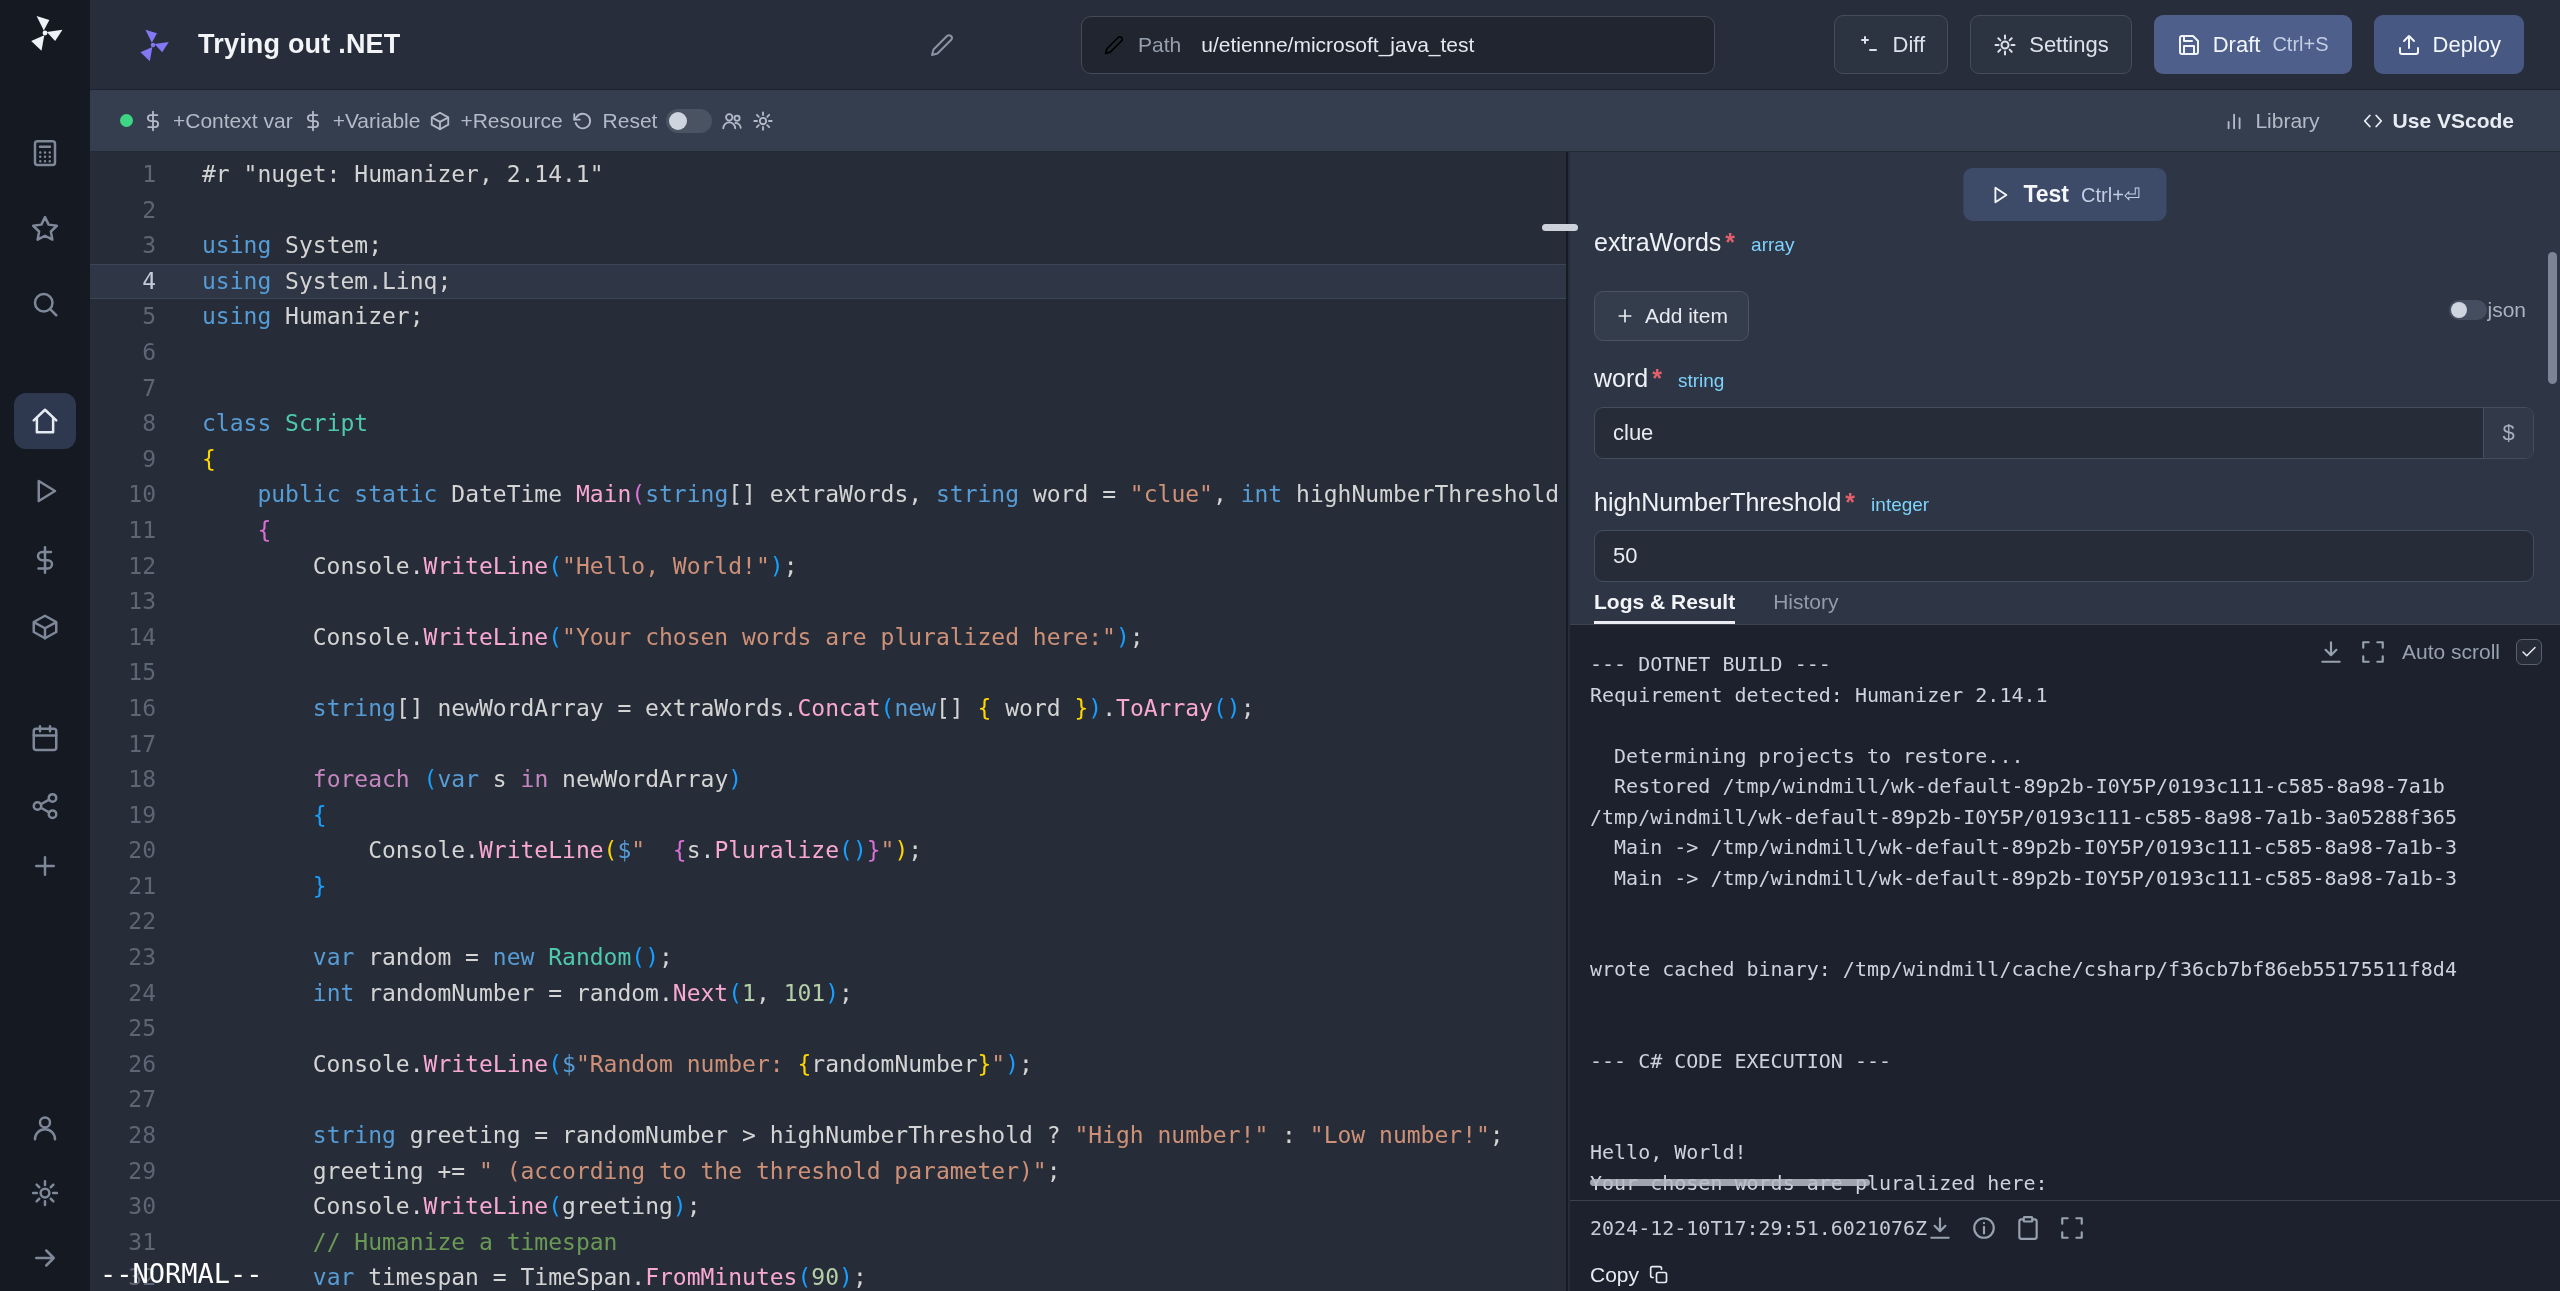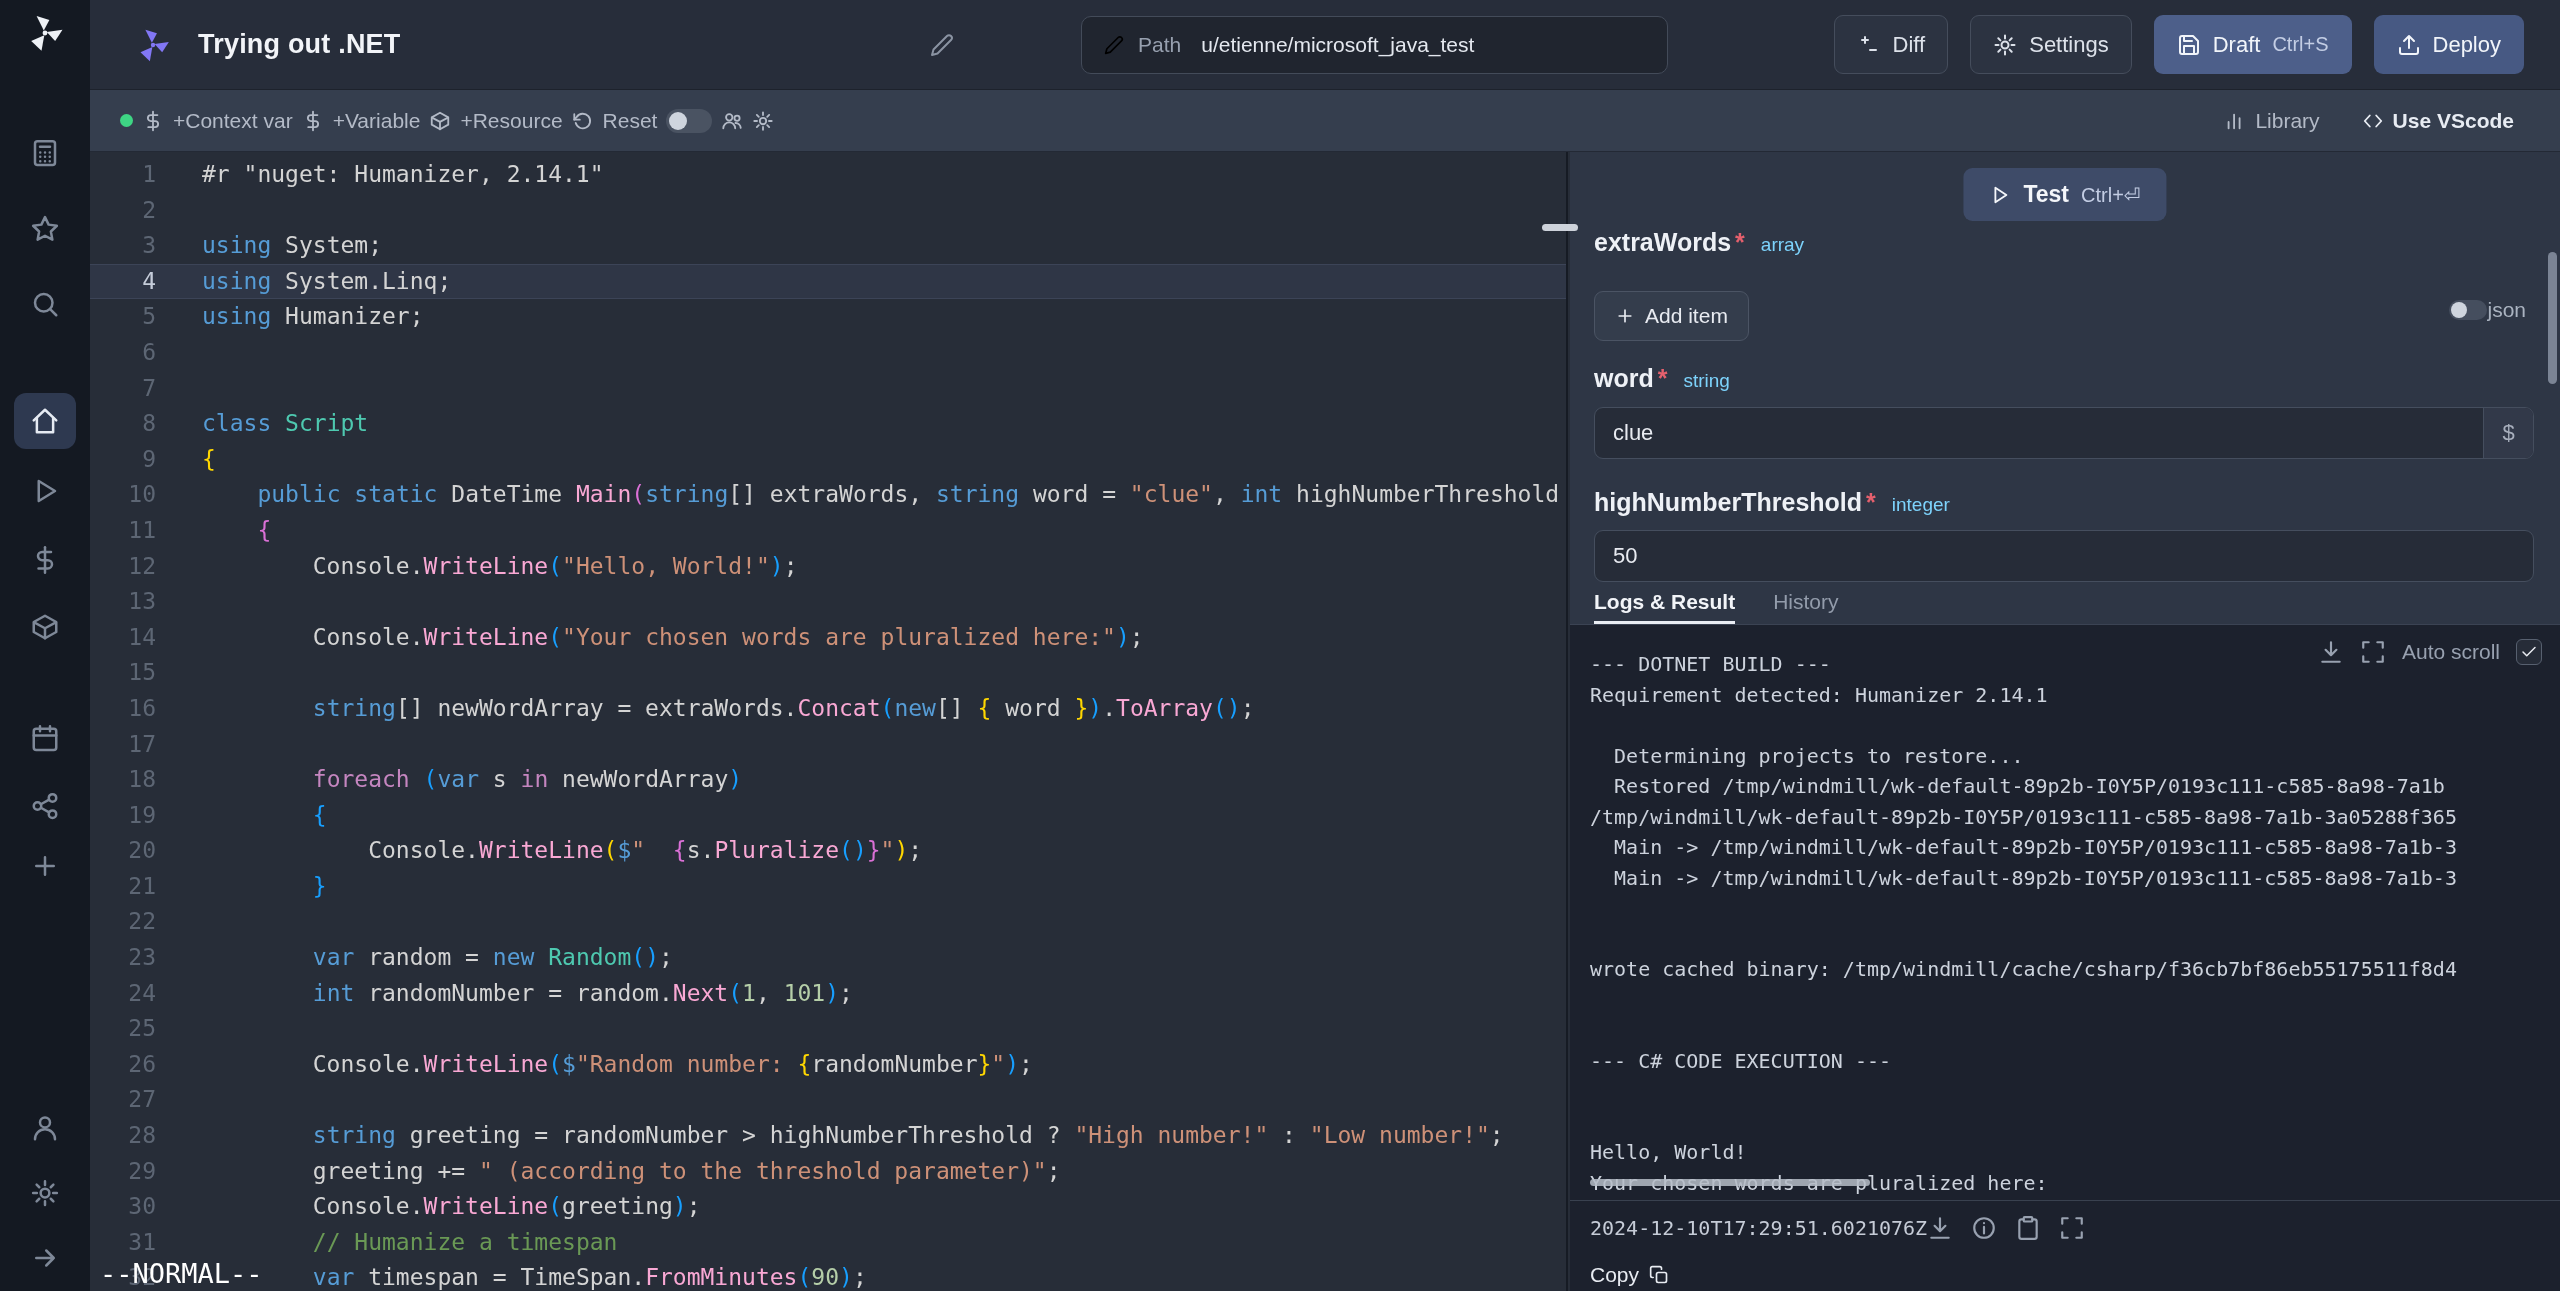--- a/index.html
+++ b/index.html
@@ -18,21 +18,21 @@
   .side-icon.active{color:#e6ebf3}
   .side-icon svg{width:30px;height:30px}
 
   
   .topbar{position:absolute;left:90px;top:0;right:0;height:90px;background:#272d3a;border-bottom:1px solid #1d222c;
     display:flex;align-items:center;padding:0 36px 0 44px}
   .title-wrap{display:flex;align-items:center;width:820px}
   .wm-logo{color:#8277f5;margin-right:26px}
   .topbar h1{font-size:27px;font-weight:600;color:#f2f4f8;letter-spacing:.2px}
   .edit-pencil{color:#8a93a2;margin-left:auto;cursor:pointer}
-  .path-pill{position:absolute;left:991px;top:16px;width:587px;height:58px;background:#20252f;border:1px solid #434b59;
+  .path-pill{position:absolute;left:991px;top:16px;width:634px;height:58px;background:#20252f;border:1px solid #434b59;
     border-radius:10px;display:flex;align-items:center;padding:0 22px;gap:14px;cursor:pointer}
   .path-label{color:#97a0af;font-size:21px}
   .path-value{color:#e4e8ef;font-size:21px;margin-left:6px}
   .tb-actions{margin-left:auto;display:flex;align-items:center;gap:22px}
   .btn{height:59px;border-radius:9px;border:1px solid transparent;display:flex;align-items:center;gap:12px;
     padding:0 22px;font-size:22px;cursor:pointer;background:transparent;color:#dde2ea;font-family:inherit}
   .btn.ghost{background:#2c3341;border-color:#454d5c}
   .btn.blue{background:#4d5f8a;color:#f2f5fa}
   .btn.blue2{background:#475983;color:#f2f5fa}
   .kbd{color:#c3cde4;font-size:20px}
@@ -62,21 +62,21 @@
   .vim-status{position:absolute;left:10px;bottom:2px;font-family:"DejaVu Sans Mono",monospace;font-size:27px;color:#ffffff;z-index:3}
   .splitter-dash{position:absolute;left:1542px;top:224px;width:36px;height:7px;border-radius:4px;background:#cdd2da;z-index:10}
 
   
   .right-panel{position:absolute;left:1570px;top:152px;right:0;bottom:0;background:#2e3645;overflow:hidden}
   .test-btn{position:absolute;left:50%;transform:translateX(-50%);top:16px;height:53px;background:#3e4b68;border:none;
     border-radius:9px;display:flex;align-items:center;gap:12px;padding:0 26px;cursor:pointer;font-family:inherit}
   .test-btn .tlabel{color:#f4f6fa;font-size:23px;font-weight:600}
   .test-btn .kbd{font-size:20px}
   .field-label{position:absolute;left:24px;display:flex;align-items:baseline;gap:4px}
-  .fname{color:#eef1f6;font-size:25px;font-weight:700}
+  .fname{color:#eef1f6;font-size:25px;font-weight:400}
   .req{color:#e4606d;font-size:25px;font-weight:700}
   .ftype{color:#7dd3fc;font-size:19px;margin-left:12px}
   .add-item-btn{position:absolute;left:24px;top:139px;height:50px;border-radius:9px;background:#343d4c;border:1px solid #4b5464;
     display:flex;align-items:center;gap:10px;padding:0 20px;color:#e8ebf1;font-size:21px;cursor:pointer;font-family:inherit}
   .json-toggle-row{position:absolute;right:34px;top:146px;display:flex;align-items:center;}
   .mini-toggle{width:38px;height:20px;border-radius:10px;background:#454e5e;position:relative;cursor:pointer}
   .mini-toggle::after{content:"";position:absolute;left:2px;top:2px;width:16px;height:16px;border-radius:50%;background:#cfd5de}
   .json-label{color:#aab3c0;font-size:21px}
   .field-input{position:absolute;left:24px;right:26px;height:52px;background:#262c38;border:1px solid #454e5e;border-radius:9px;
     display:flex;align-items:stretch;overflow:hidden}

